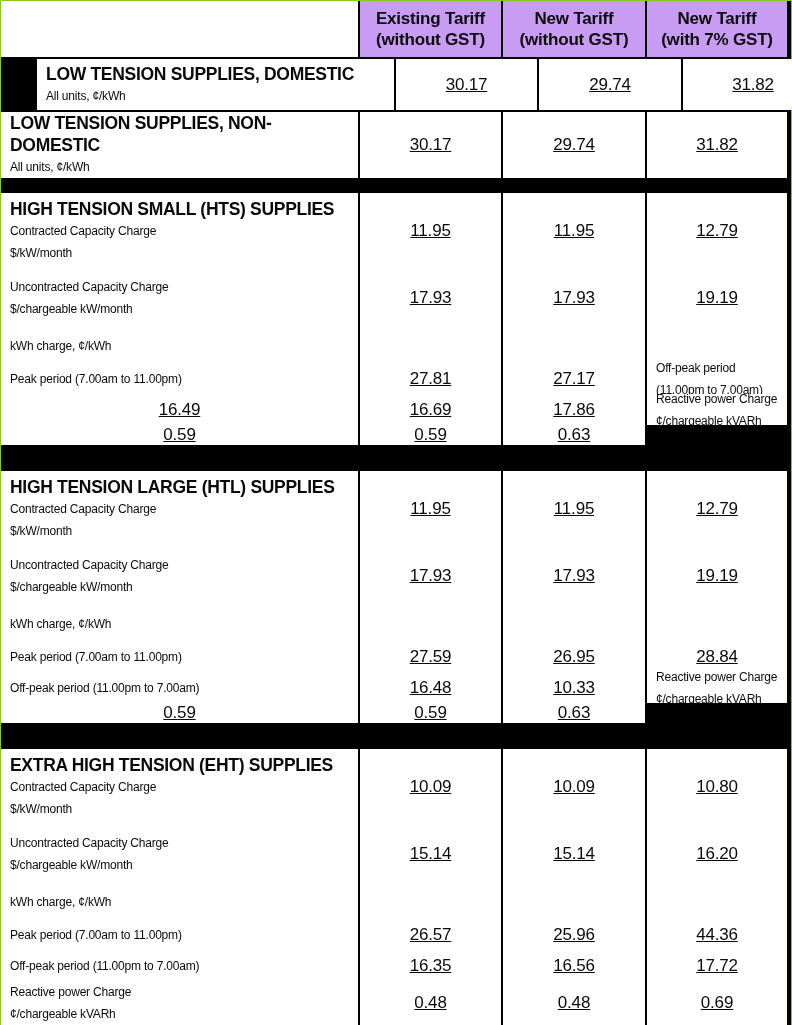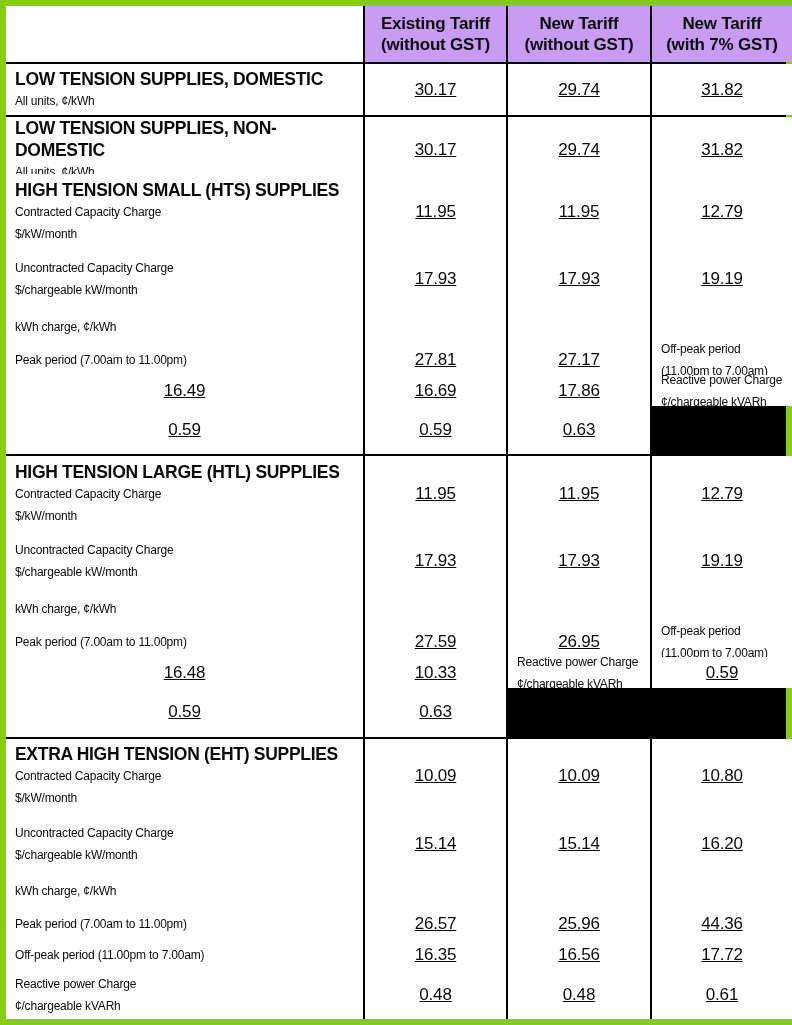--- a/index.html
+++ b/index.html
@@ -6,40 +6,41 @@
     margin: 0;
     padding: 0;
     background: #ffffff;
     font-family: "Liberation Sans", sans-serif;
     color: #0a0a0a;
   }
   .table {
     width: 792px;
     height: 1025px;
     box-sizing: border-box;
-    border: 6px solid #84cc16;
+    border: 1px solid #84cc16;
     background: #000;
     display: flex;
     flex-direction: column;
     gap: 2px;
   }
   .band {
     display: grid;
     grid-template-columns: 357px 141px 142px 140px;
     column-gap: 2px;
     row-gap: 0;
     background: #000;
     flex: 0 0 auto;
   }
   .band.header  { height: 56px; }
-  .band.h51     { height: 51px; }
+  .band.h51     { height: 51px; padding-left: 36px; }
   .band.h55     { height: 55px; }
   .band.section {
     flex: 1 1 0;
     grid-template-rows: 75px 60px 35px 31px 31px auto;
+    margin-top: 24px;
   }
   .cell { background: #fff; }
   .corner { background: #fff; }
   .hcell {
     display: flex;
     align-items: center;
     justify-content: center;
     text-align: center;
     font-weight: 700;
     font-size: 17px;
@@ -182,20 +183,21 @@
     </div>
     <div class="cell val"></div>
     <div class="cell val"></div>
     <div class="cell val"></div>
 
     <div class="cell label">
       <div class="sub">Peak period (7.00am to 11.00pm)</div>
     </div>
     <div class="cell val">27.59</div>
     <div class="cell val">26.95</div>
+    <div class="cell val">28.84</div>
 
     <div class="cell label">
       <div class="sub">Off-peak period (11.00pm to 7.00am)</div>
     </div>
     <div class="cell val">16.48</div>
     <div class="cell val">10.33</div>
 
     <div class="cell label">
       <div class="sub">Reactive power Charge
 ¢/chargeable kVARh</div>
@@ -243,16 +245,16 @@
     <div class="cell val">16.35</div>
     <div class="cell val">16.56</div>
     <div class="cell val">17.72</div>
 
     <div class="cell label">
       <div class="sub">Reactive power Charge
 ¢/chargeable kVARh</div>
     </div>
     <div class="cell val">0.48</div>
     <div class="cell val">0.48</div>
-    <div class="cell val">0.61</div>
+    <div class="cell val">0.69</div>
   </div>
 
 </div>
 
 </body></html>

